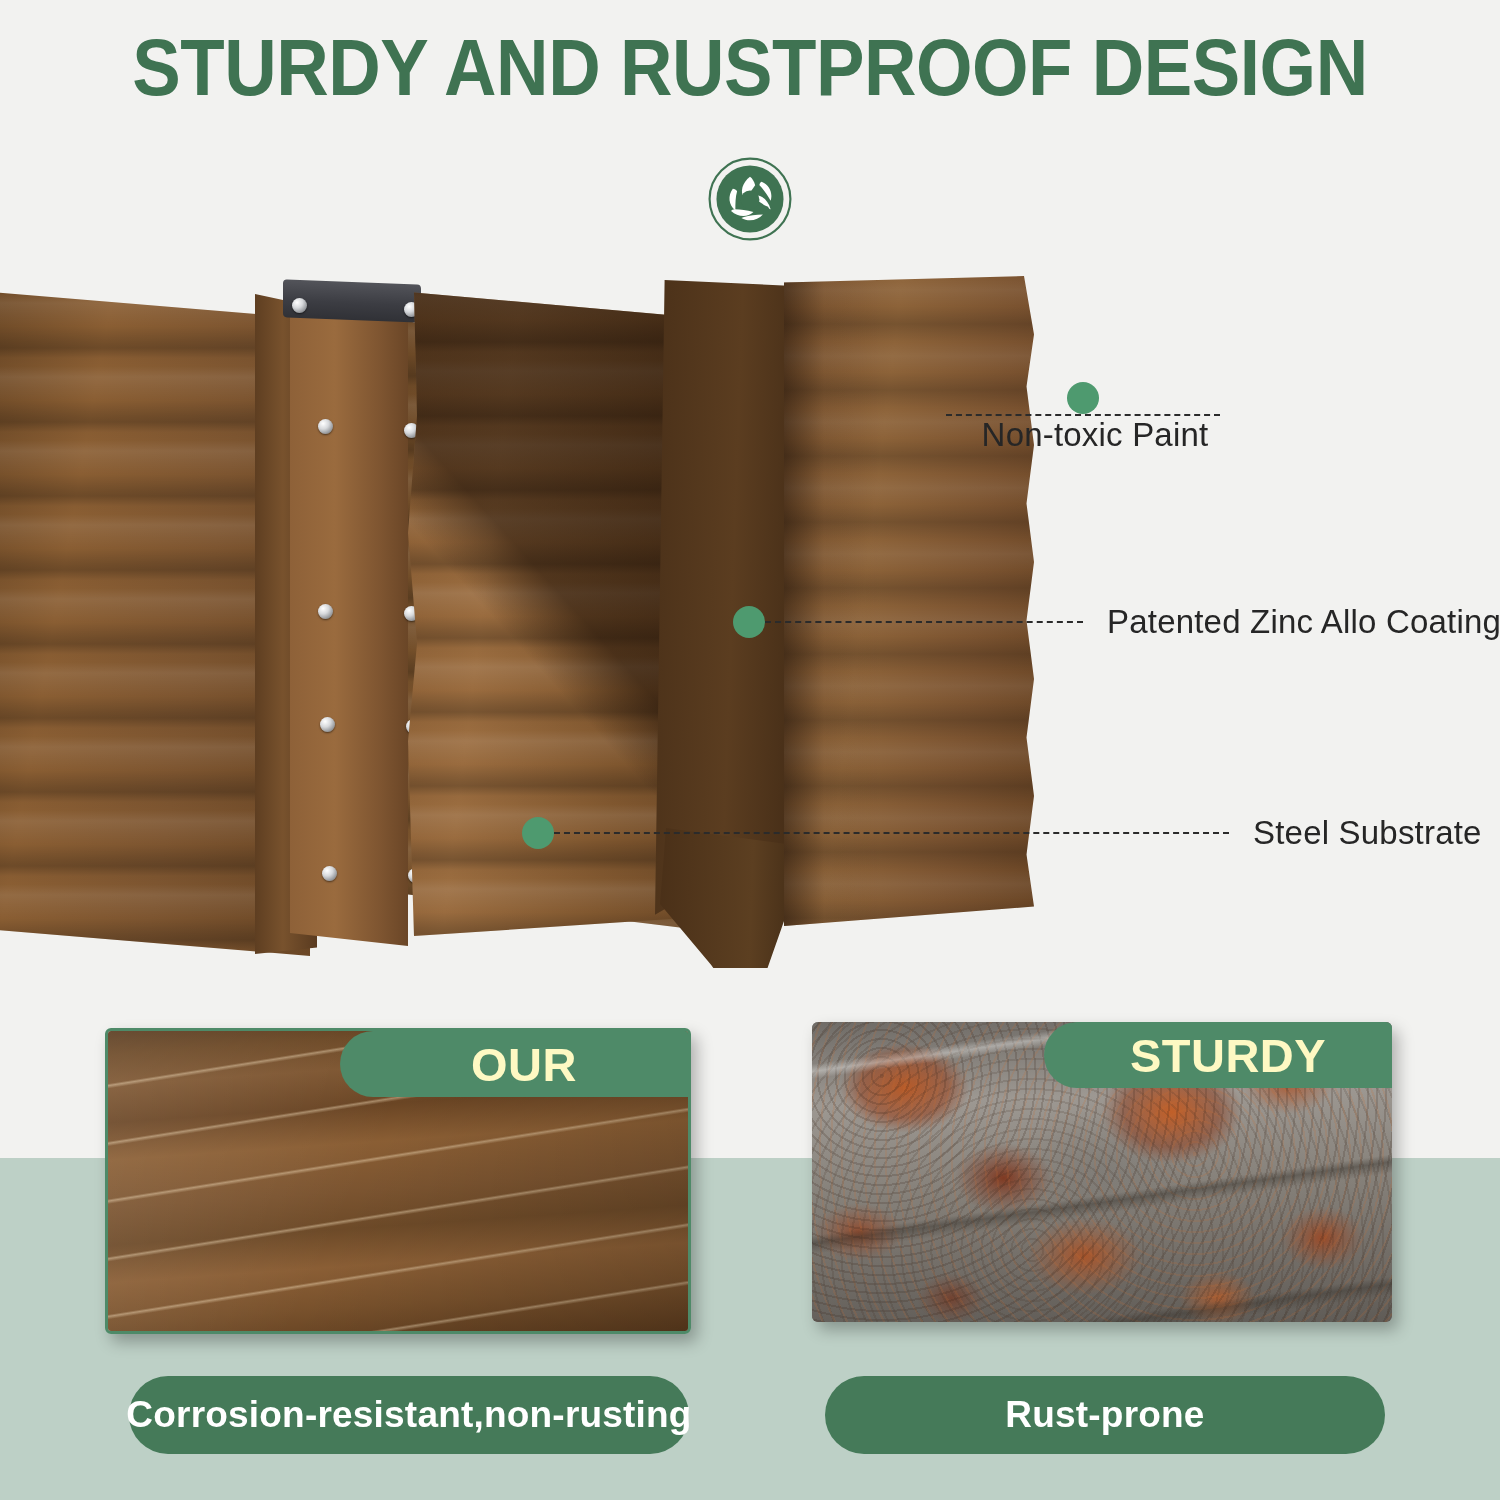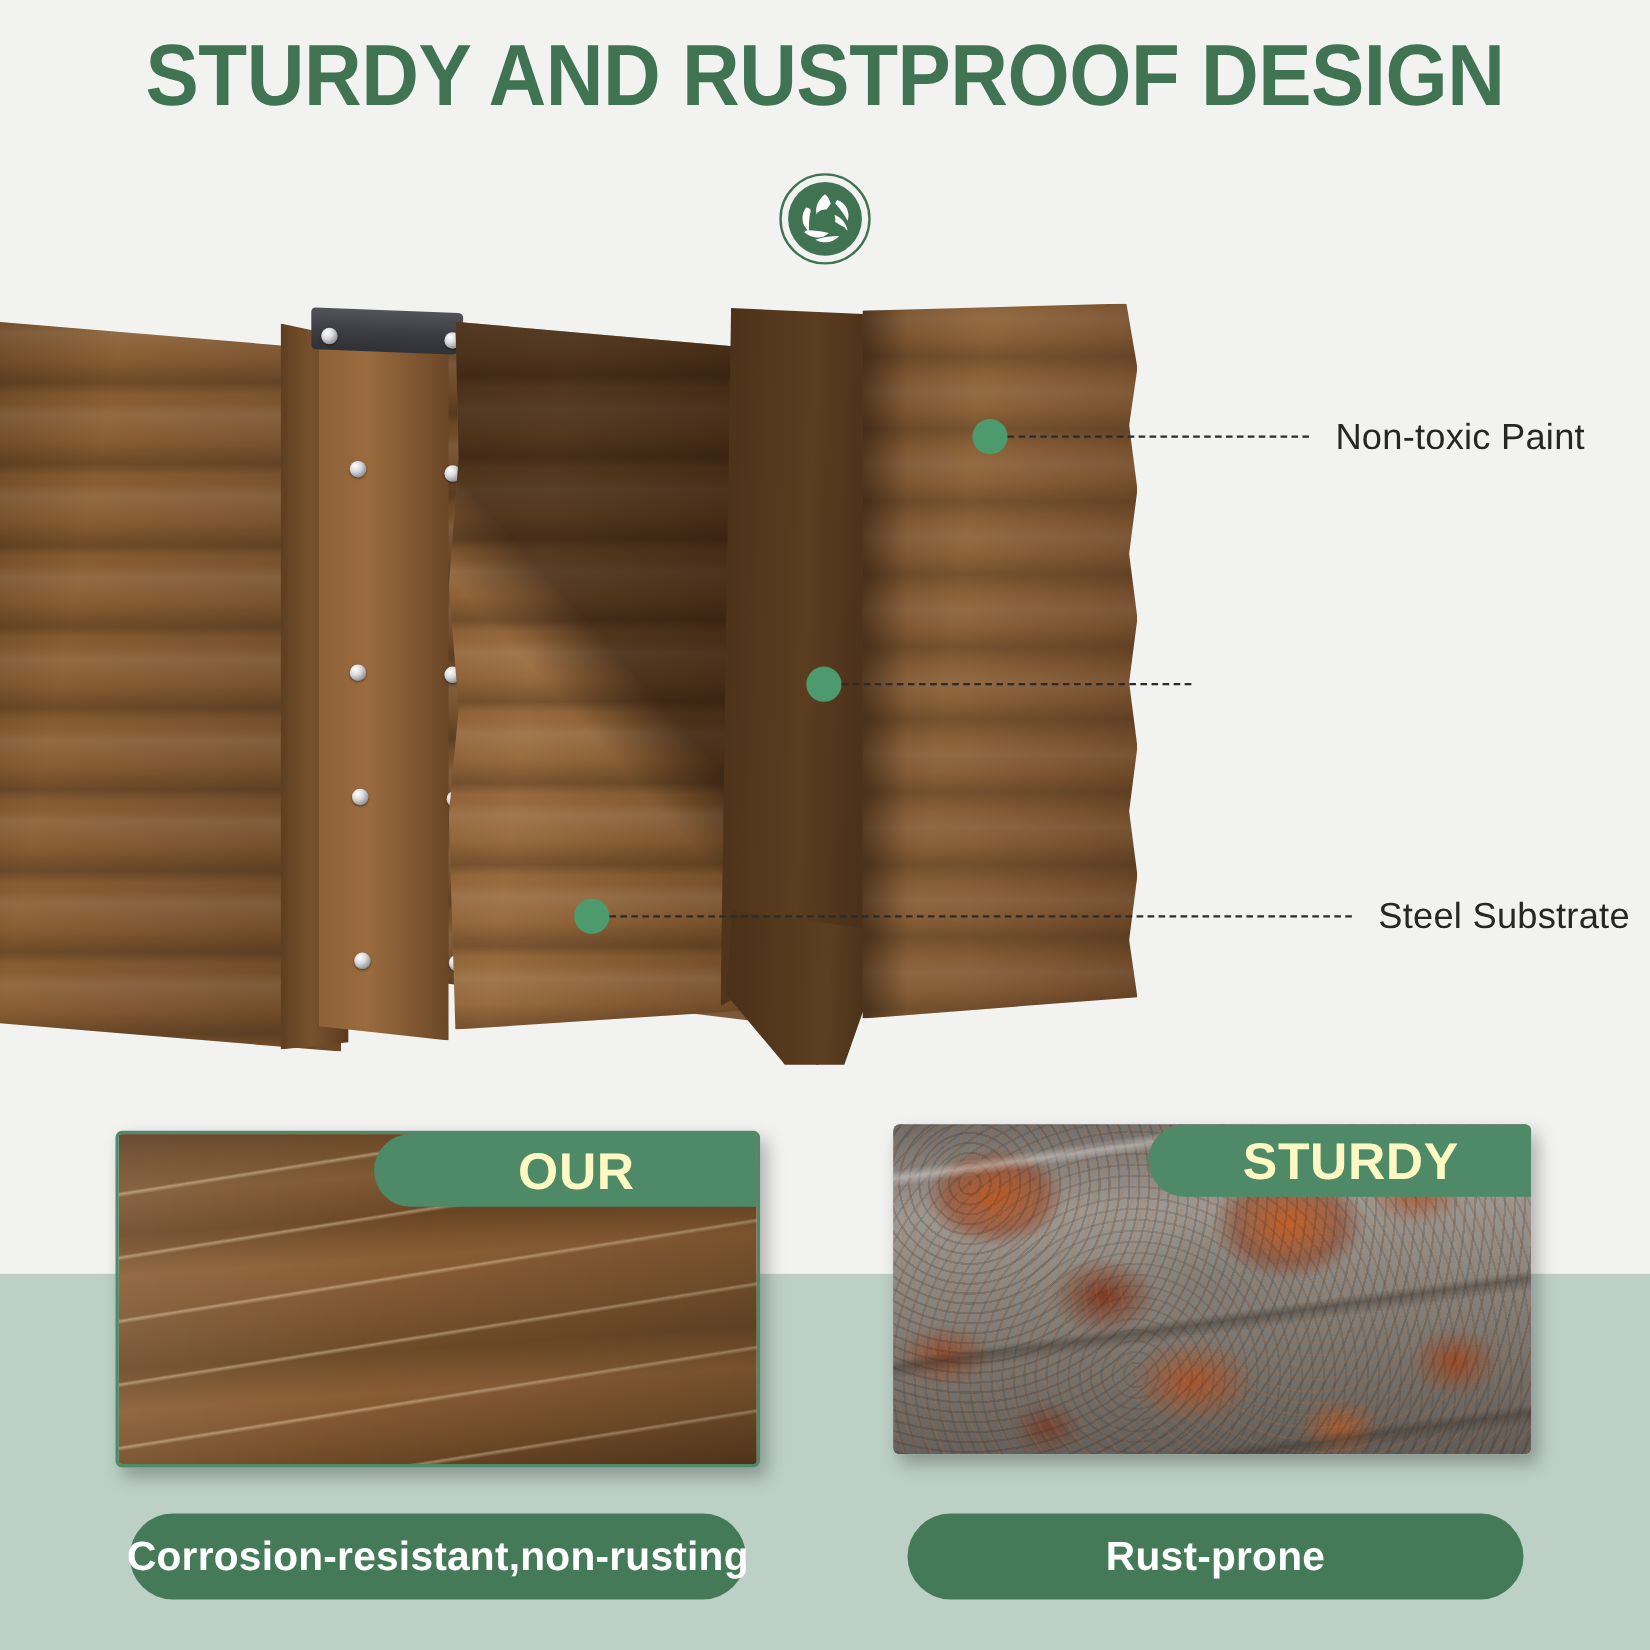--- a/index.html
+++ b/index.html
@@ -154,21 +154,21 @@
     width:32px;height:32px;border-radius:50%;
     background:#4e9a6f;flex:0 0 auto;
   }
   .callout-line{
     height:0;border-top:2.5px dashed #2b2b2b;flex:0 0 auto;
   }
   .callout-label{
     font-size:33px;color:#262626;white-space:nowrap;margin-left:24px;
     letter-spacing:.2px;
   }
-  #callout-0{left:884px;top:382px;}
+  #callout-0{left:946px;top:382px;flex-direction:column;}
   #callout-0 .callout-line{width:274px;}
   #callout-1{left:733px;top:607px;}
   #callout-1 .callout-line{width:318px;}
   #callout-2{left:522px;top:818px;justify-content:center;}
   #callout-2 .callout-line{width:675px;}
 
   
   #sage-band{
     position:absolute;left:0;top:1158px;width:1500px;height:342px;
     background:#bdd0c6;
@@ -245,21 +245,21 @@
     color:#fef9c3;font-size:47px;font-weight:700;letter-spacing:.5px;
   }
 
   .caption-pill{
     position:absolute;height:78px;border-radius:39px;
     background:#457a59;
     display:flex;align-items:center;justify-content:center;
     color:#ffffff;font-size:37px;font-weight:700;letter-spacing:.2px;
     white-space:nowrap;
   }
-  #caption-our{left:118px;top:1376px;width:560px;}
+  #caption-our{left:129px;top:1376px;width:560px;}
   #caption-others{left:825px;top:1376px;width:560px;}
 </style>
 </head>
 <body>
 
 <div id="page-title">STURDY AND RUSTPROOF DESIGN</div>
 
 <div id="subtitle-row">
 
   <span id="eco-logo">
@@ -318,20 +318,21 @@
 
 <div class="callout" id="callout-0">
   <span class="callout-dot"></span>
   <span class="callout-line"></span>
   <span class="callout-label">Non-toxic Paint</span>
 </div>
 
 <div class="callout" id="callout-1">
   <span class="callout-dot"></span>
   <span class="callout-line"></span>
+  <span class="callout-label">Patented Zinc Allo Coating</span>
 </div>
 
 <div class="callout" id="callout-2">
   <span class="callout-dot"></span>
   <span class="callout-line"></span>
   <span class="callout-label">Steel Substrate</span>
 </div>
 
 <div id="sage-band"></div>
 

